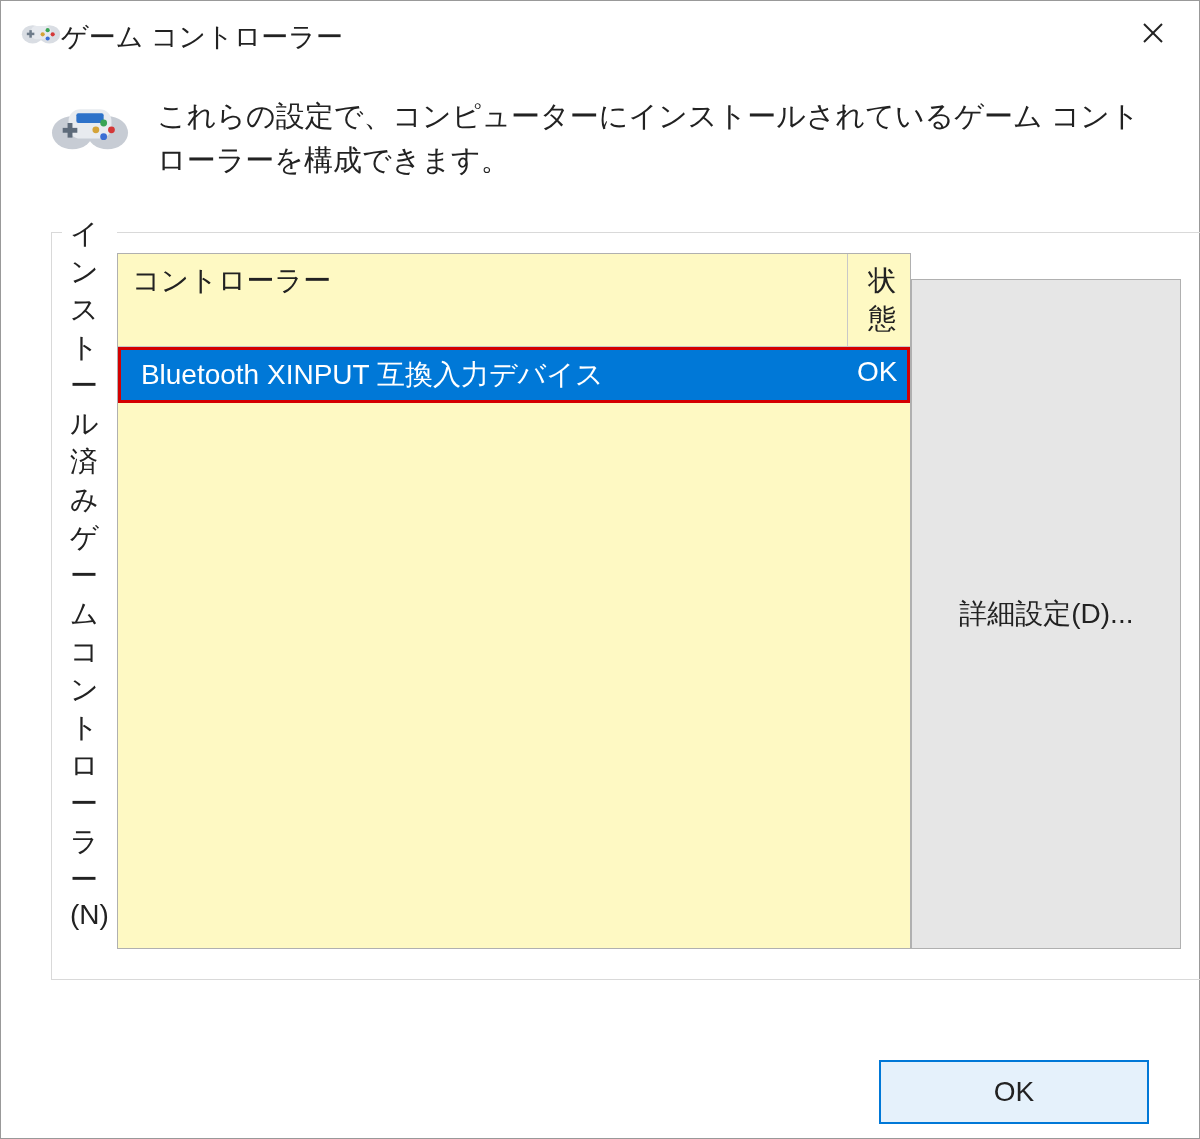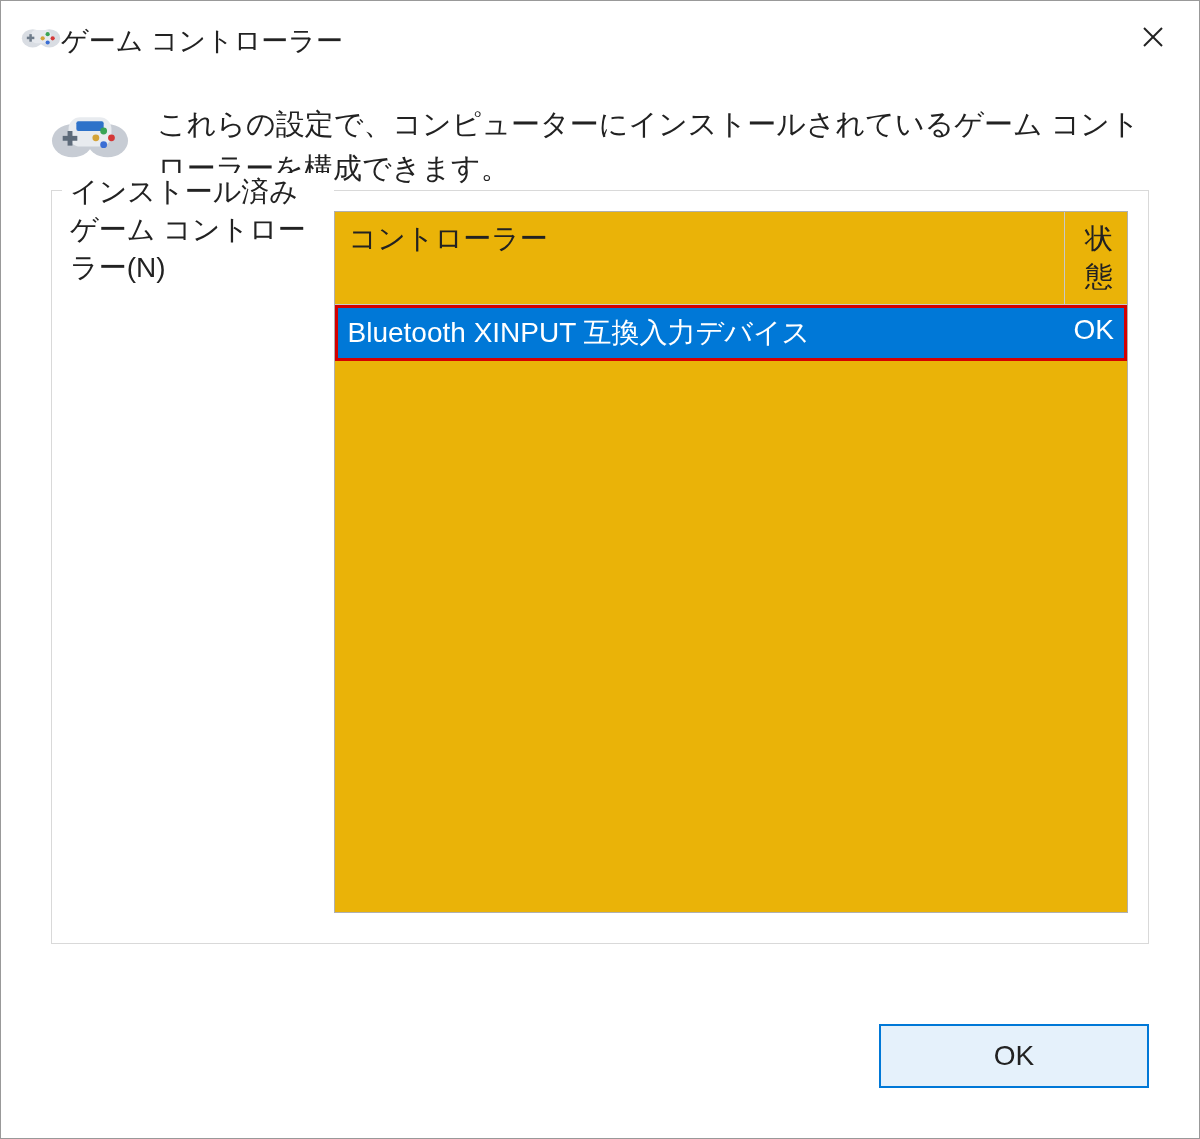--- a/index.html
+++ b/index.html
@@ -39,21 +39,21 @@
       border: none;
     }
 
     .content {
       flex: 1;
       padding: 30px 50px 40px 50px;
       display: flex;
       flex-direction: column;
     }
 
-    .intro { display: flex; align-items: flex-start; gap: 28px; }
+    .intro { display: flex; align-items: flex-start; gap: 28px; margin-bottom: 50px; }
     .intro-icon svg { width: 78px; height: 56px; }
     .intro-text { font-size: 29px; color: #222; line-height: 1.5; }
 
     .group {
       border: 1px solid #d9d9d9;
       padding: 20px 20px 30px 20px;
       margin-bottom: 40px;
       flex: 1;
       display: flex;
       flex-direction: row;
@@ -63,21 +63,21 @@
       color: #222;
       margin: -38px 0 18px -10px;
       background: #fff;
       display: inline-block;
       padding: 0 8px;
       width: fit-content;
     }
 
     .list {
       border: 1px solid #b0b0b0;
-      background: #eab308;
+      background: #fef9c3;
       flex: 1;
       min-height: 418px;
       display: flex;
       flex-direction: column;
     }
     .list-header {
       display: flex;
       border-bottom: 1px solid #c8c8c8;
       font-size: 28px;
       color: #222;
@@ -93,21 +93,21 @@
       text-align: right;
     }
     .list-body { flex: 1; }
     .list-row {
       display: flex;
       font-size: 28px;
       background: #0078d7;
       color: #fff;
       border: 3px solid #d40000;
     }
-    .row-controller { flex: 0 0 726px; padding: 6px 10px; }
+    .row-controller { flex: 0 0 726px; padding: 6px 20px; }
     .row-status { flex: 1; padding: 6px 10px; text-align: center; }
 
     .group-buttons {
       display: flex;
       justify-content: flex-end;
       gap: 24px;
       margin-top: 26px;
     }
     .btn {
       font-size: 28px;
@@ -191,20 +191,21 @@
         </div>
         <div class="list-body">
           <div class="list-row">
             <div class="row-controller">Bluetooth XINPUT 互換入力デバイス</div>
             <div class="row-status">OK</div>
           </div>
         </div>
       </div>
 
       <div class="group-buttons">
+        <button class="btn">詳細設定(D)...</button>
       </div>
     </fieldset>
 
   </div>
 
   <div class="footer">
     <button class="btn highlight-blue">OK</button>
   </div>
 
 </div>

